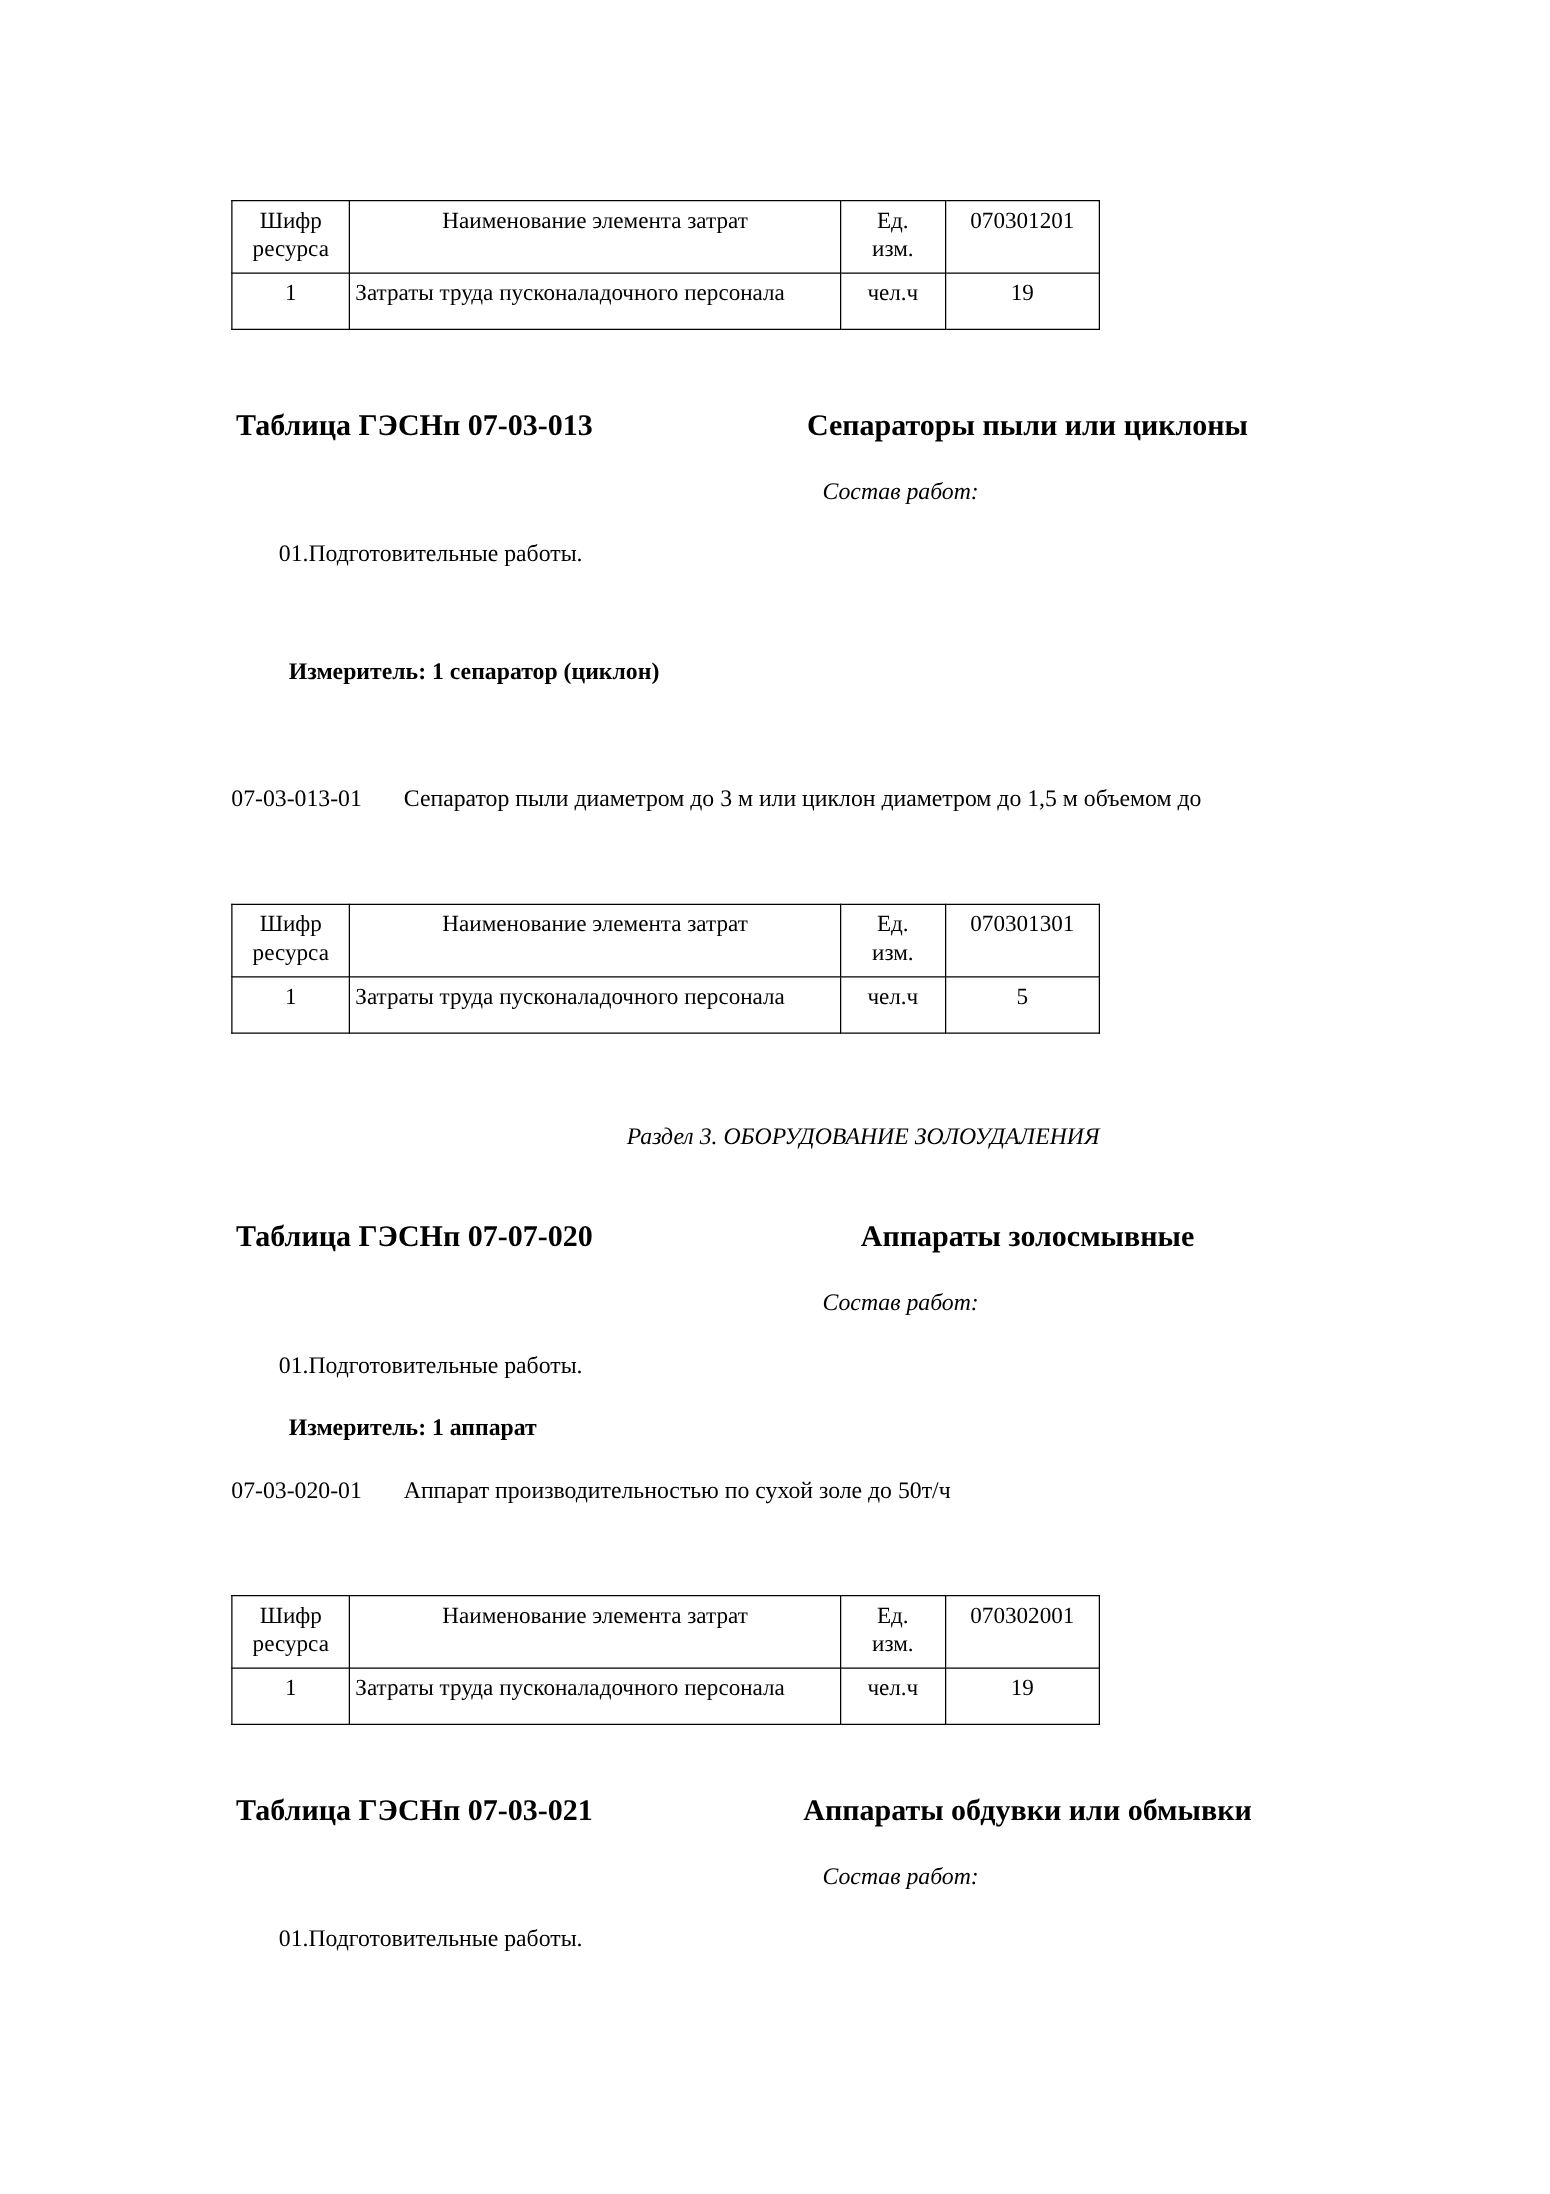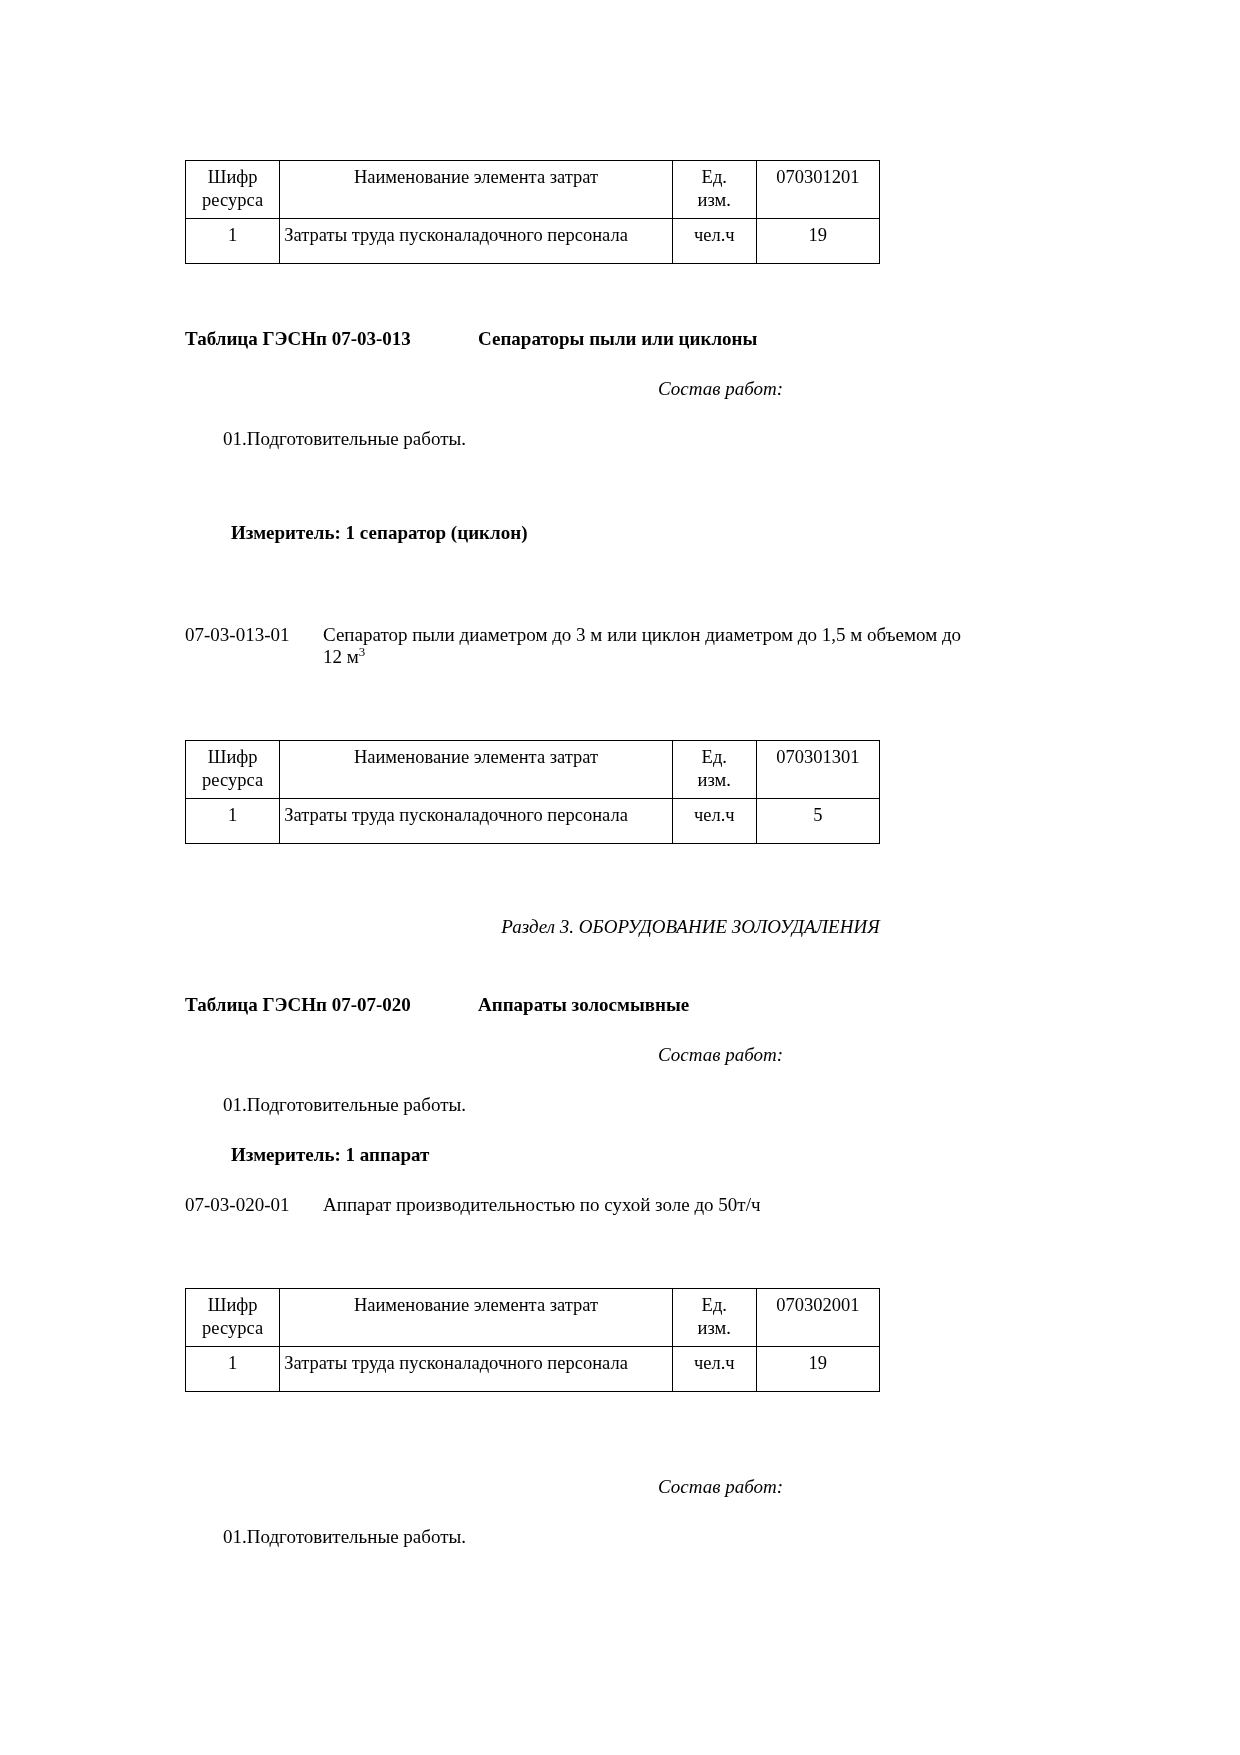--- a/index.html
+++ b/index.html
@@ -47,22 +47,23 @@
   
   .gap-28 { height: 28px; }
   .gap-56 { height: 56px; }
   .gap-64 { height: 64px; }
   .gap-72 { height: 72px; }
   .gap-80 { height: 80px; }
 
   .table-title-row {
     display: flex;
     align-items: baseline;
-    font-size: 19px;
+    font-size: 24px;
     font-weight: bold;
+    text-align: center;
   }
   .table-title-row .t-num { width: 293px; flex: 0 0 293px; }
   .table-title-row .t-name { flex: 1 1 auto; }
 
   .sostav {
     text-align: center;
     font-style: italic;
     font-size: 19px;
     padding-left: 90px;
   }
@@ -135,23 +136,20 @@
   <div class="work-item">01.Подготовительные работы.</div>
 
   <div class="gap-72"></div>
   <div class="izmeritel">Измеритель: 1 сепаратор (циклон)</div>
 
   <div class="gap-80"></div>
   <div class="norm-row">
     <span class="n-code">07-03-013-01</span>
     <span class="n-desc">Сепаратор пыли диаметром до 3 м или циклон диаметром до 1,5 м объемом до</span>
   </div>
-  <div class="n-desc-second">
-    <span>12 м</span><sup>3</sup>
-  </div>
 
   <div class="gap-72"></div>
 
   <table class="res-table">
     <tbody>
         <tr class="hdr-two-line">
       <td class="col-code">
         <span>Шифр</span><br>
         <span>ресурса</span>
       </td>
@@ -217,20 +215,24 @@
       <td class="col-code">1</td>
       <td class="col-name name-cell-left">Затраты труда пусконаладочного персонала</td>
       <td class="col-unit">чел.ч</td>
       <td class="col-val">19</td>
     </tr>
   </tbody>
     </table>
 
   <div class="gap-56"></div>
 
+  <div class="table-title-row">
+    <span class="t-num">Таблица ГЭСНп 07-03-021</span>
+    <span class="t-name">Аппараты обдувки или обмывки</span>
+  </div>
 
   <div class="gap-28"></div>
   <div class="sostav">Состав работ:</div>
 
   <div class="gap-28"></div>
   <div class="work-item">01.Подготовительные работы.</div>
 
 </div>
 
 </body></html>

